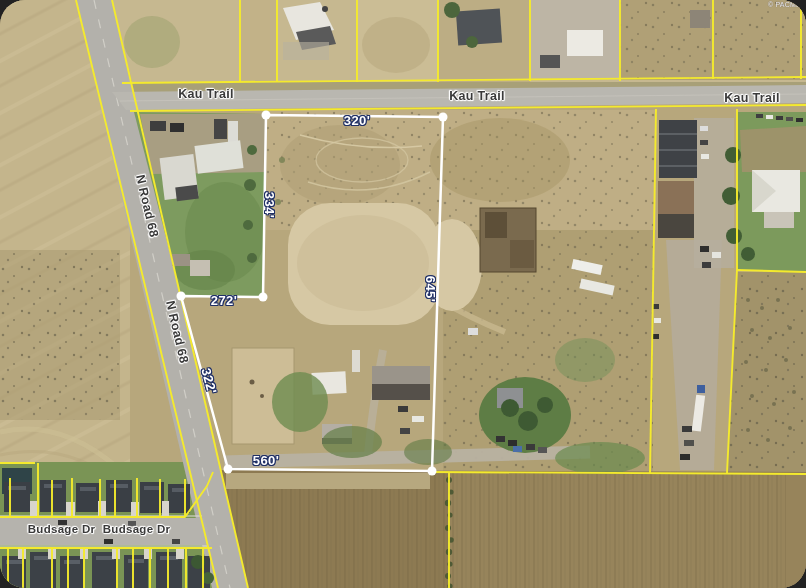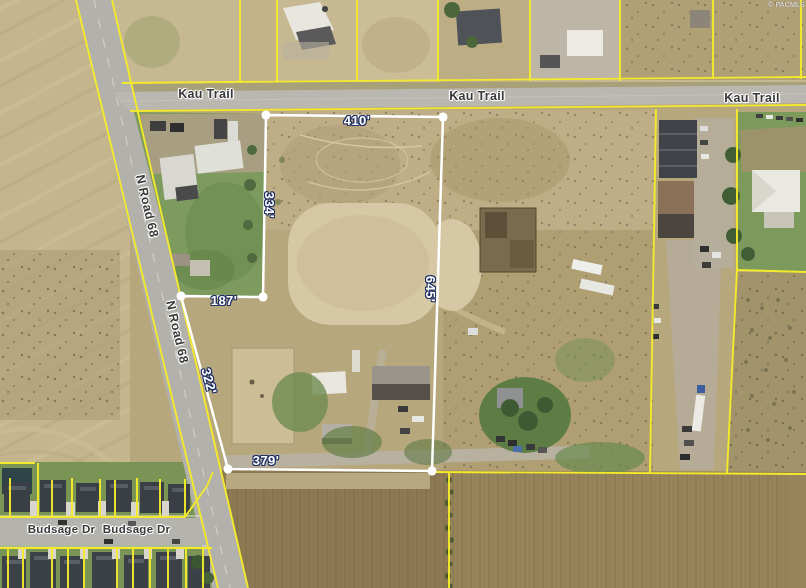--- a/index.html
+++ b/index.html
@@ -1,19 +1,20 @@
 <!DOCTYPE html>
 <html><head>
 <meta charset="utf-8">
 <style>
   html,body{margin:0;padding:0;background:#222;}
   #viewport{
     position:relative;width:806px;height:588px;overflow:hidden;
     font-family:"Liberation Sans",sans-serif;
     background:#b9a97e;
+    border-radius:25px;
   }
   #viewport svg{position:absolute;left:0;top:0;}
   .lbl{position:absolute;white-space:nowrap;pointer-events:none;}
   .road-label{
     color:#3a3a3a;font-size:12.5px;font-weight:700;letter-spacing:.3px;
     text-shadow:-1px 0 1px #fff,1px 0 1px #fff,0 -1px 1px #fff,0 1px 1px #fff,
                 -1px -1px 1px #fff,1px 1px 1px #fff;
   }
   .budsage{font-size:11.5px;padding-left:41px;}
   .dim-label{
@@ -406,21 +407,21 @@
 </svg>
 
   <div class="lbl road-label" style="left:206px;top:94px;transform:translate(-50%,-50%);">Kau Trail</div>
   <div class="lbl road-label" style="left:477px;top:96px;transform:translate(-50%,-50%);">Kau Trail</div>
   <div class="lbl road-label" style="left:752px;top:98px;transform:translate(-50%,-50%);">Kau Trail</div>
   <div class="lbl road-label" style="left:147px;top:206px;transform:translate(-50%,-50%) rotate(77deg);">N Road 68</div>
   <div class="lbl road-label" style="left:177px;top:332px;transform:translate(-50%,-50%) rotate(77deg);">N Road 68</div>
   <div class="lbl road-label budsage" style="left:41px;top:529px;transform:translate(-50%,-50%);">Budsage Dr</div>
   <div class="lbl road-label budsage" style="left:116px;top:529px;transform:translate(-50%,-50%);">Budsage Dr</div>
 
-  <div class="lbl dim-label" style="left:357px;top:120px;transform:translate(-50%,-50%);">410'</div>
+  <div class="lbl dim-label" style="left:357px;top:120px;transform:translate(-50%,-50%);">320'</div>
   <div class="lbl dim-label" style="left:269px;top:205px;transform:translate(-50%,-50%) rotate(90deg);">334'</div>
-  <div class="lbl dim-label" style="left:224px;top:300px;transform:translate(-50%,-50%);">187'</div>
+  <div class="lbl dim-label" style="left:224px;top:300px;transform:translate(-50%,-50%);">272'</div>
   <div class="lbl dim-label" style="left:430px;top:289px;transform:translate(-50%,-50%) rotate(90deg);">645'</div>
   <div class="lbl dim-label" style="left:209px;top:381px;transform:translate(-50%,-50%) rotate(75deg);">322'</div>
-  <div class="lbl dim-label" style="left:266px;top:460px;transform:translate(-50%,-50%);">379'</div>
+  <div class="lbl dim-label" style="left:266px;top:460px;transform:translate(-50%,-50%);">560'</div>
 
   <div class="watermark">© PACMLS</div>
 </div>
 
 </body></html>

